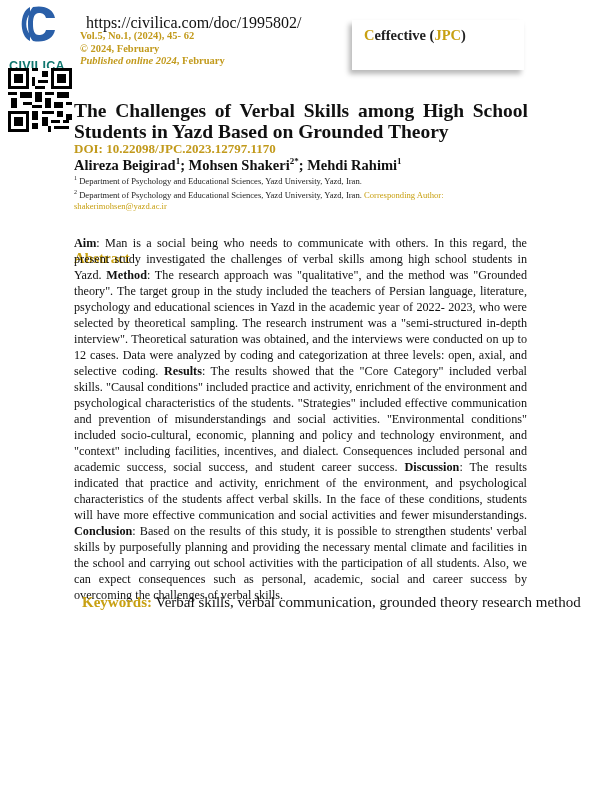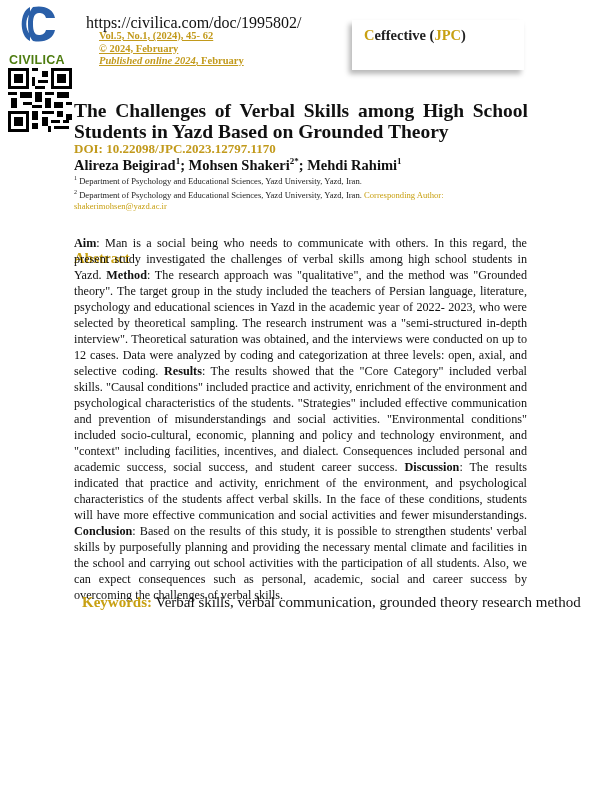--- a/index.html
+++ b/index.html
@@ -4,27 +4,27 @@
 <style>
   html, body { margin: 0; padding: 0; background: #ffffff; }
   body { width: 600px; height: 800px; position: relative; overflow: hidden;
          font-family: "Liberation Serif", "DejaVu Serif", serif; color: #111; }
   .abs { position: absolute; }
 
   
   .logo { left: 6px; top: 4px; width: 62px; height: 56px; }
   .logo svg { display: block; margin: 0 auto; }
   .logo-text { font-family: "Liberation Sans", "DejaVu Sans", sans-serif; font-weight: bold;
-               color: #4d7c0f; font-size: 12.5px; letter-spacing: 0.3px; text-align: center;
-               margin-top: 10px; line-height: 13px; }
+               color: #0f766e; font-size: 12.5px; letter-spacing: 0.3px; text-align: center;
+               margin-top: 16px; line-height: 13px; }
 
   .qr { left: 8px; top: 68px; width: 64px; height: 64px; }
 
   .url { left: 86px; top: 14px; font-size: 16px; color: #111; white-space: nowrap; }
-  .meta { left: 99px; top: 30px; font-size: 10.5px; line-height: 12.5px; color: #c29a1c; font-weight: bold; text-decoration: underline; }
+  .meta { left: 80px; top: 30px; font-size: 10.5px; line-height: 12.5px; color: #c29a1c; font-weight: bold; }
   .meta .it { font-style: italic; text-align: right; }
 
   .jbox { left: 352px; top: 20px; width: 172px; height: 50px; background: #fff;
           box-shadow: -3px 4px 5px rgba(0,0,0,0.28); }
   .jbox .inner { padding: 7px 0 0 12px; font-size: 14.5px; font-weight: bold; line-height: 17px; color: #222; }
   .gold { color: #c8a012; }
 
   .title { left: 74px; top: 100px; width: 454px; font-size: 19.5px; font-weight: bold;
            line-height: 21px; text-align: justify; text-align-last: justify; }
   .title .l2 { text-align-last: left; }

